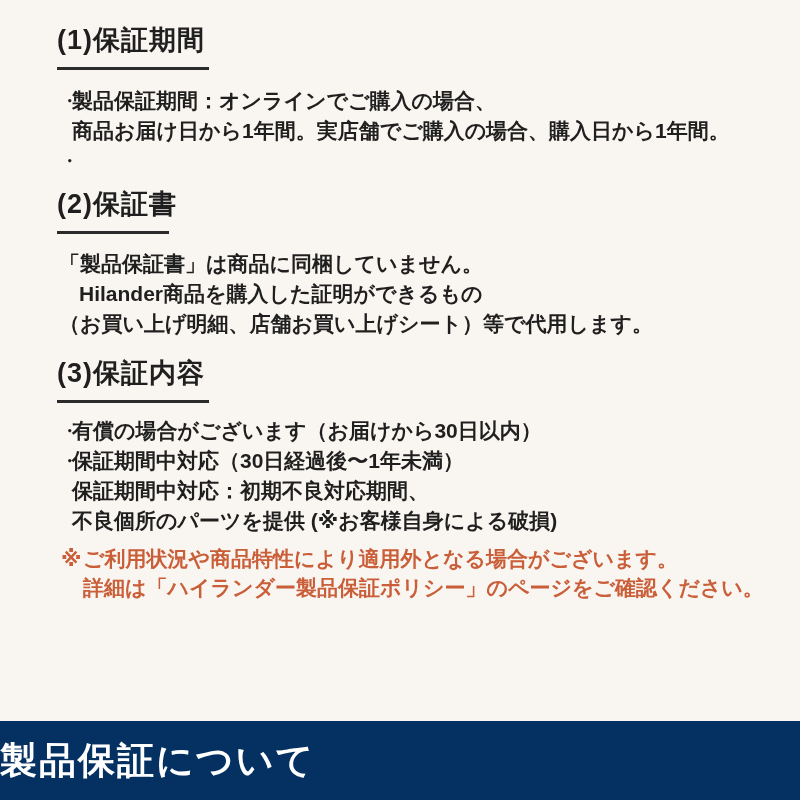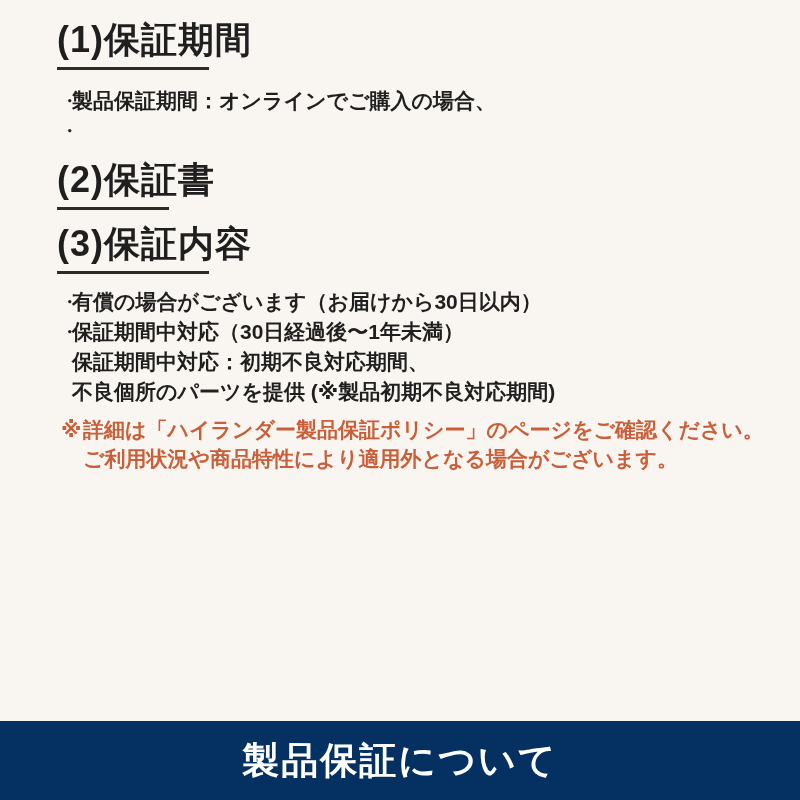--- a/index.html
+++ b/index.html
@@ -8,33 +8,33 @@
     position:relative;
     width:800px; height:800px;
     background:#f9f5f0;
     color:#1f1f1f;
     font-family:"Liberation Sans","DejaVu Sans",sans-serif;
     overflow:hidden;
   }
   .content { padding:20px 28px 0 57px; }
 
   .sec-title {
-    font-size:36px;
+    font-size:27px;
     font-weight:600;
     line-height:40px;
     letter-spacing:1px;
     white-space:nowrap;
   }
   .rule { height:3px; background:#2b2b2b; margin-top:7px; }
   .rule.w150 { width:152px; }
   .rule.w112 { width:112px; }
 
   .sec-body { font-size:21px; line-height:30px; }
   .sec1 .sec-body { margin-top:16px; }
-  .sec2 { margin-top:14px; }
+  .sec2 { margin-top:8px; }
   .sec2 .sec-body { margin-top:15px; margin-left:2px; }
   .sec3 { margin-top:14px; }
   .sec3 .sec-body { margin-top:13px; }
 
   .bullet-item { display:flex; margin-left:2px; }
   .bullet {
     flex:none; width:13px;
     font-size:21px; line-height:30px;
     overflow:visible; white-space:nowrap;
   }
@@ -48,21 +48,21 @@
     color:#c95e38;
     font-size:21px; line-height:29px;
     font-weight:600;
   }
   .note-marker { flex:none; width:22px; white-space:nowrap; }
 
   .footer-bar {
     position:absolute; left:0; bottom:0;
     width:800px; height:79px;
     background:#043162;
-    display:flex; align-items:center; justify-content:center;
+    display:flex; align-items:center; 
   }
   .footer-title {
     color:#ffffff;
     font-size:37px;
     font-weight:700;
     letter-spacing:2px;
     white-space:nowrap;
   }
 </style>
 </head>
@@ -72,61 +72,67 @@
   <div class="content">
 
     <section class="sec sec1">
       <h2 class="sec-title">(1)保証期間</h2>
       <div class="rule w150"></div>
       <div class="sec-body">
         <div class="bullet-item">
           <span class="bullet">・</span>
           <div class="item-lines">
             <div class="line">製品保証期間：オンラインでご購入の場合、</div>
+            <div class="line">商品お届け日から1年間。実店舗でご購入の場合、購入日から1年間。</div>
           </div>
         </div>
         <div class="bullet-item">
           <span class="bullet">・</span>
           <div class="item-lines">
           </div>
         </div>
       </div>
     </section>
 
     <section class="sec sec2">
       <h2 class="sec-title">(2)保証書</h2>
       <div class="rule w112"></div>
+      <div class="sec-body">
+        <div class="line">「製品保証書」は商品に同梱していません。</div>
+        <div class="line indent-space">Hilander商品を購入した証明ができるもの</div>
+        <div class="line">（お買い上げ明細、店舗お買い上げシート）等で代用します。</div>
+      </div>
     </section>
 
     <section class="sec sec3">
       <h2 class="sec-title">(3)保証内容</h2>
       <div class="rule w150"></div>
       <div class="sec-body">
         <div class="bullet-item">
           <span class="bullet">・</span>
           <div class="item-lines">
             <div class="line">有償の場合がございます（お届けから30日以内）</div>
           </div>
         </div>
         <div class="bullet-item">
           <span class="bullet">・</span>
           <div class="item-lines">
             <div class="line">保証期間中対応（30日経過後〜1年未満）</div>
             <div class="line">保証期間中対応：初期不良対応期間、</div>
-            <div class="line">不良個所のパーツを提供 (※製品初期不良対応期間)</div>
+            <div class="line">不良個所のパーツを提供 (※お客様自身による破損)</div>
           </div>
         </div>
       </div>
     </section>
 
     <div class="note">
       <span class="note-marker">※</span>
       <div class="note-lines">
+        <div class="line">ご利用状況や商品特性により適用外となる場合がございます。</div>
         <div class="line">詳細は「ハイランダー製品保証ポリシー」のページをご確認ください。</div>
-        <div class="line">ご利用状況や商品特性により適用外となる場合がございます。</div>
       </div>
     </div>
 
   </div>
 
   <div class="footer-bar">
     <div class="footer-title">製品保証について</div>
   </div>
 </div>
 

